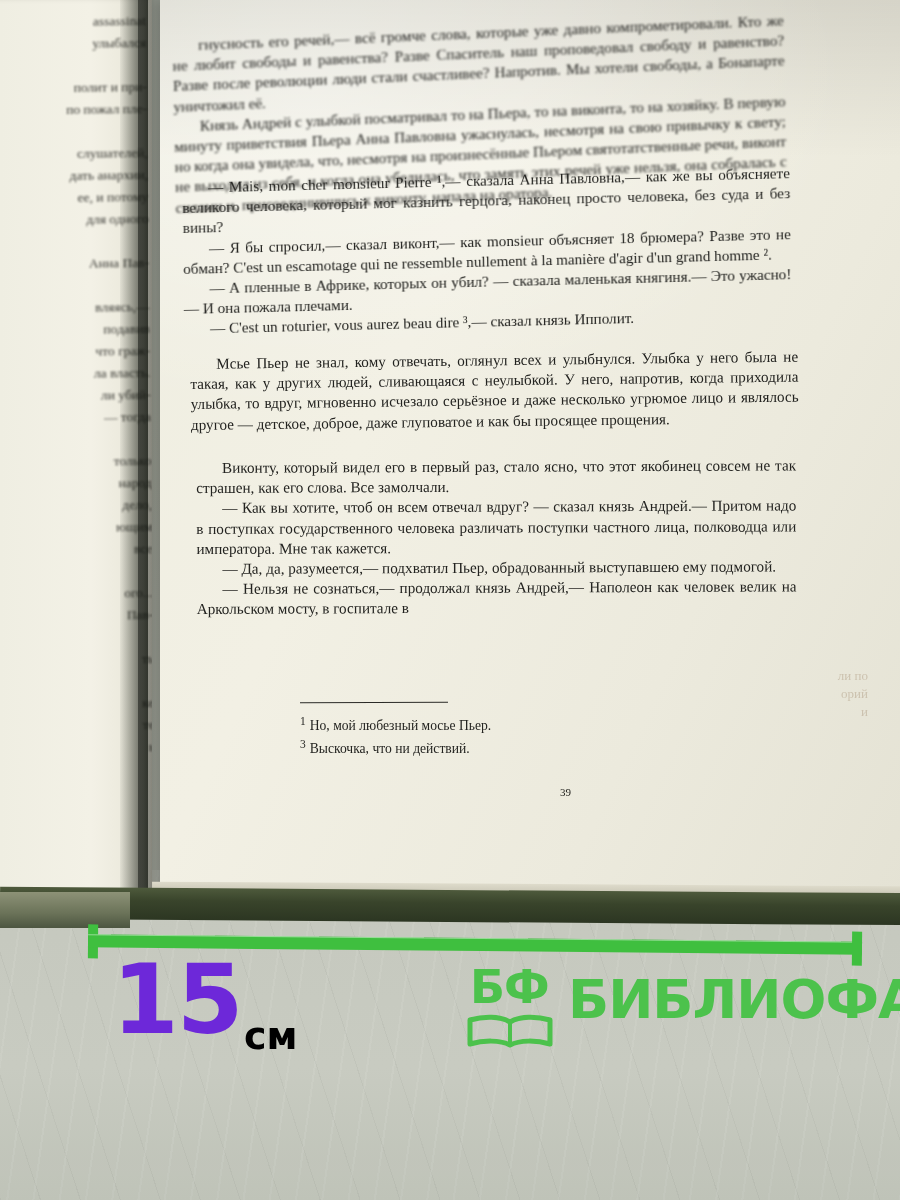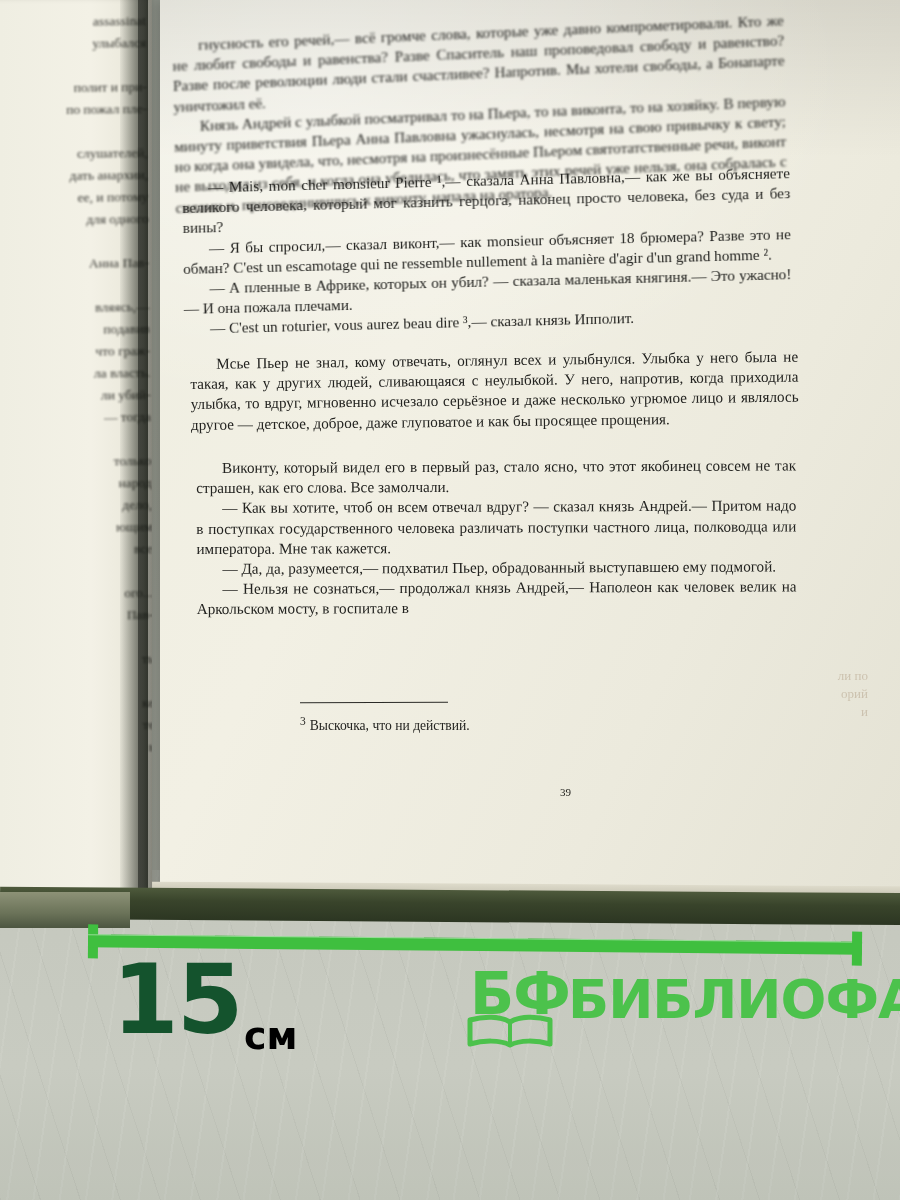--- a/index.html
+++ b/index.html
@@ -213,21 +213,21 @@
     width: 790px;
     height: 120px;
   }
   .brand-measure {
     position: absolute;
     left: 16px; top: 0;
     font-family: "DejaVu Sans", sans-serif;
     font-weight: bold;
     font-size: 96px;
     line-height: 96px;
-    color: #14532d;
+    color: #6d28d9;
     letter-spacing: -2px;
     text-align: right;
   }
   .brand-unit {
     position: absolute;
     left: 148px;
     top: 62px;
     font-family: "DejaVu Sans", sans-serif;
     font-weight: bold;
     font-size: 38px;
@@ -238,21 +238,21 @@
     left: 370px;
     top: 8px;
     width: 92px;
     height: 96px;
   }
   .brand-logo .bf {
     position: absolute;
     left: 4px; top: 0;
     font-family: "DejaVu Sans", sans-serif;
     font-weight: bold;
-    font-size: 58px;
+    font-size: 46px;
     color: #4cc24c;
     letter-spacing: -1px;
   }
   .book-shape {
     position: absolute;
     left: 0; top: 54px;
     width: 88px; height: 34px;
   }
   .brand-name {
     position: absolute;
@@ -339,20 +339,23 @@
       <p class="para">— Нельзя не сознаться,— продолжал князь Андрей,— Наполеон как человек велик на Аркольском мосту, в госпитале в</p>
     </div>
 
     <div class="ghost-text">&nbsp;</div>
     <div class="ghost-right">ли по<br>орий<br>и</div>
 
     <div class="rule"></div>
 
     <div class="footnotes">
       <span class="fn">
+        <span class="fn-marker">1</span><span>Но, мой любезный мосье Пьер.</span>
+      </span>
+      <span class="fn">
         <span class="fn-marker">3</span><span>Выскочка, что ни действий.</span>
       </span>
     </div>
 
     <div class="folio">39</div>
   </div>
 
   <div class="page-bottom-edge"></div>
   <div class="cover"></div>
   <div class="cover-fabric"></div>

